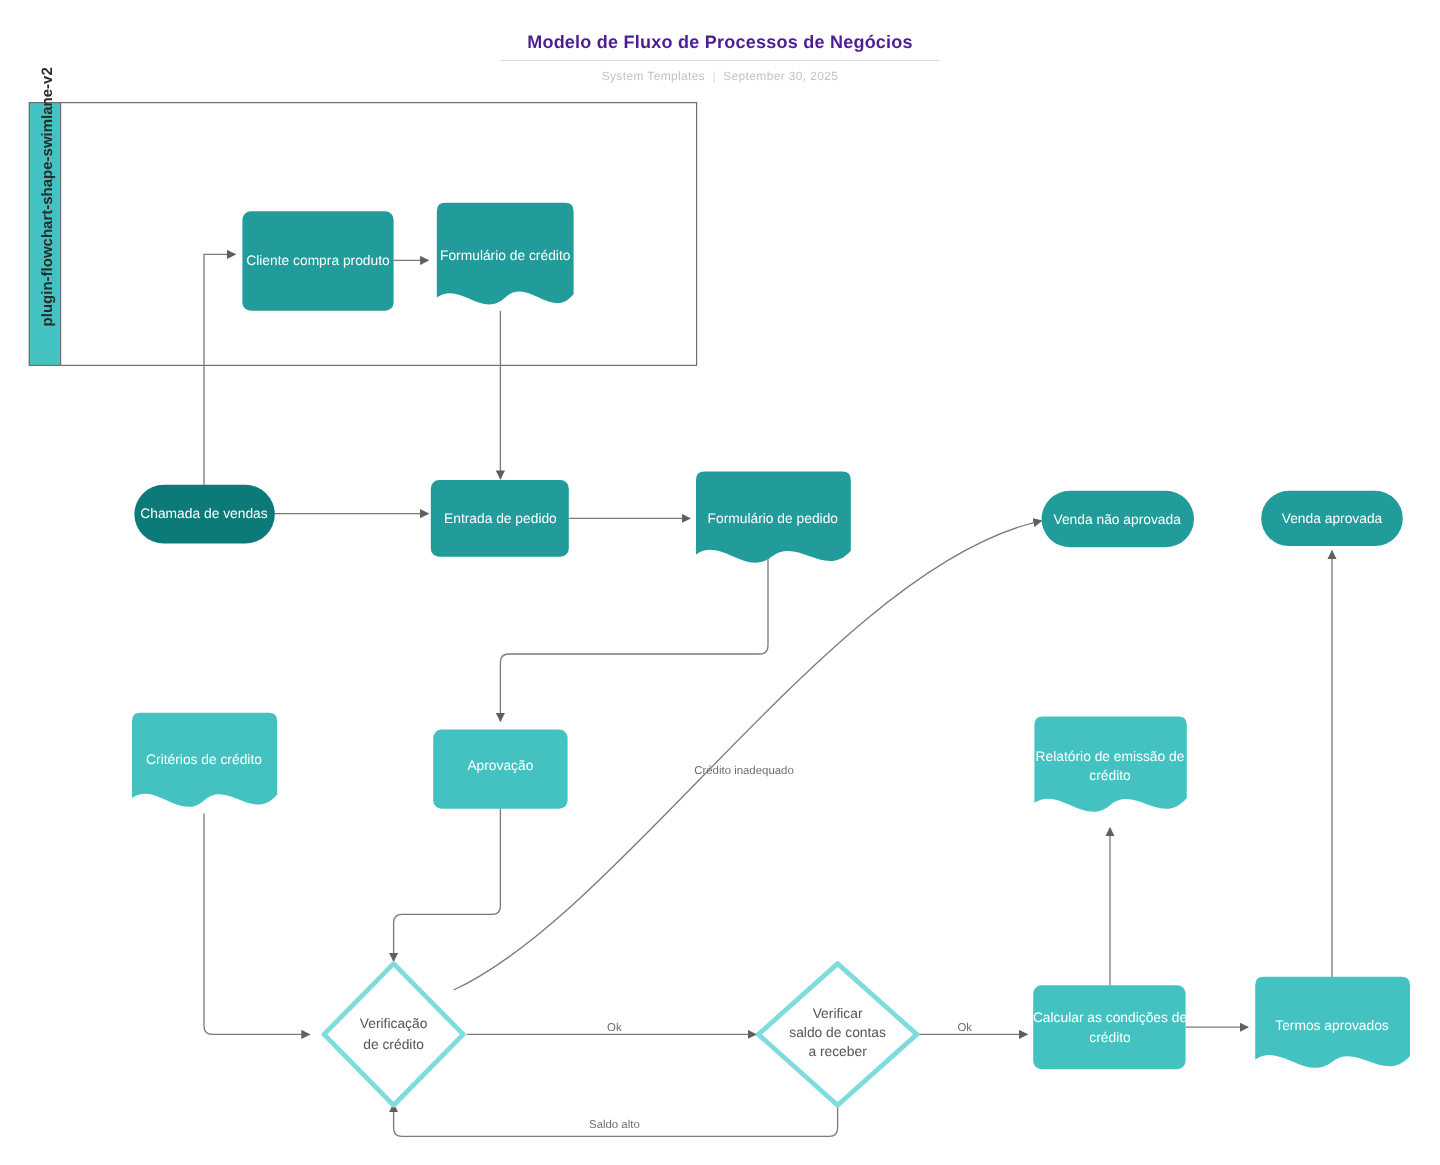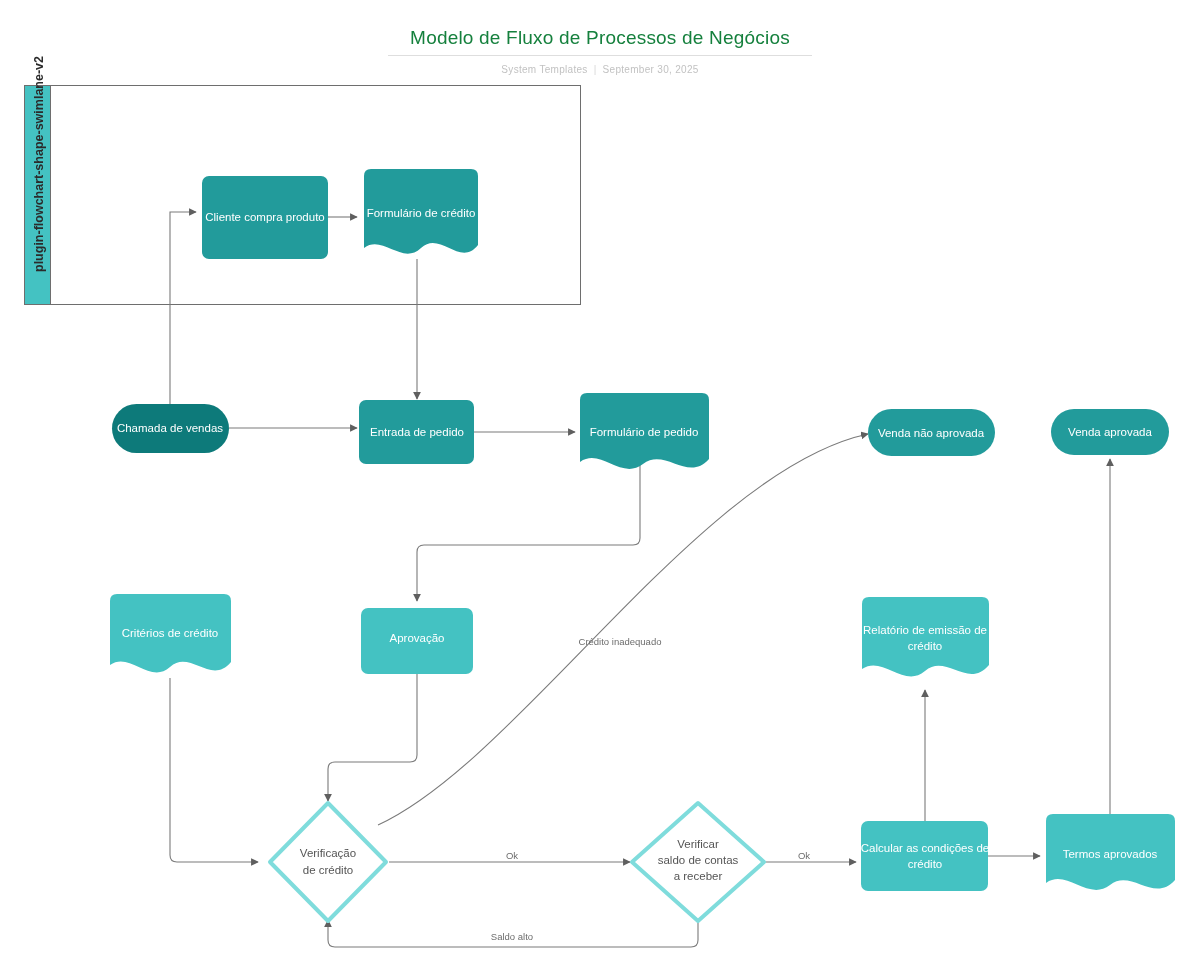--- a/index.html
+++ b/index.html
@@ -20,23 +20,23 @@
     height: 971px;
   }
   .header {
     position: absolute;
     top: 0; left: 0;
     width: 1200px;
     text-align: center;
     padding-top: 27px;
   }
   .doc-title {
-    font-size: 19px;
-    font-weight: normal;
-    color: #15803d;
+    font-size: 15px;
+    font-weight: bold;
+    color: #4c1d95;
     letter-spacing: 0.2px;
     display: inline-block;
     padding: 0 22px 6px 22px;
     border-bottom: 1px solid #dedede;
   }
   .doc-sub {
     margin-top: 8px;
     font-size: 10px;
     color: #c2c2c2;
     letter-spacing: 0.3px;

